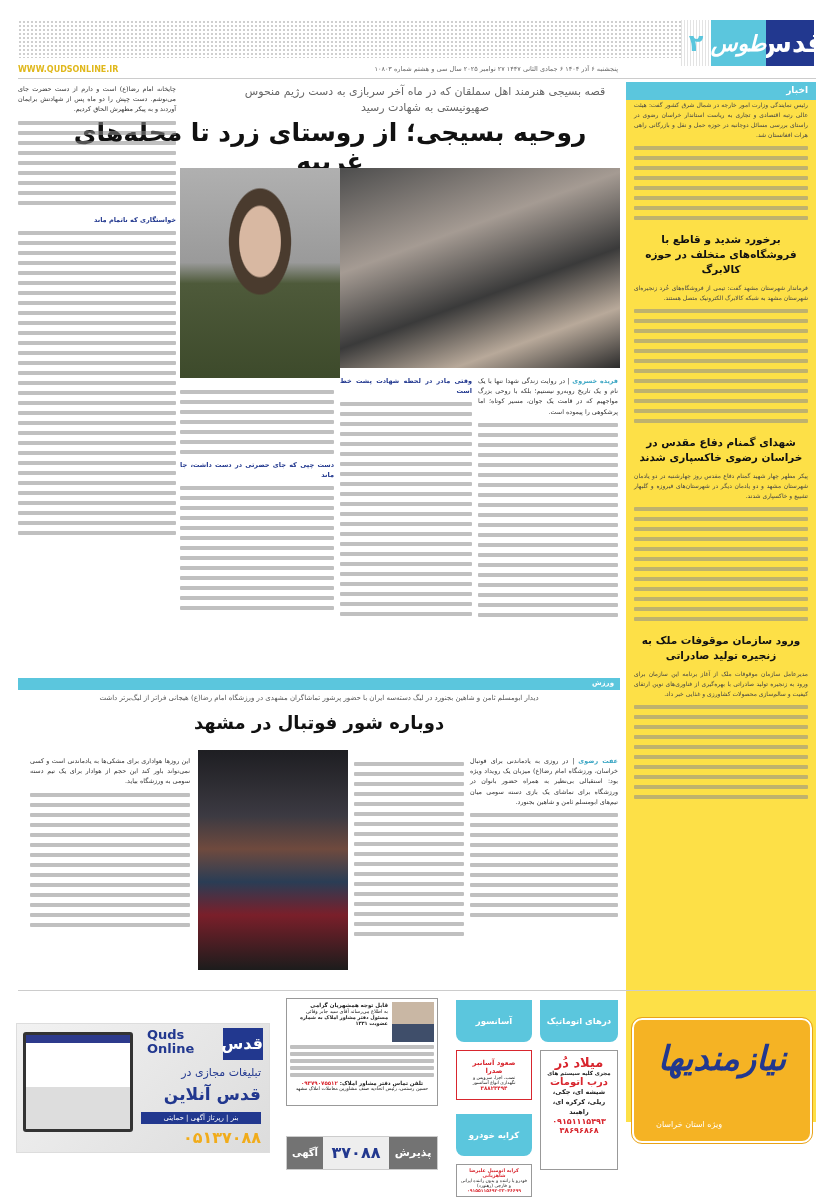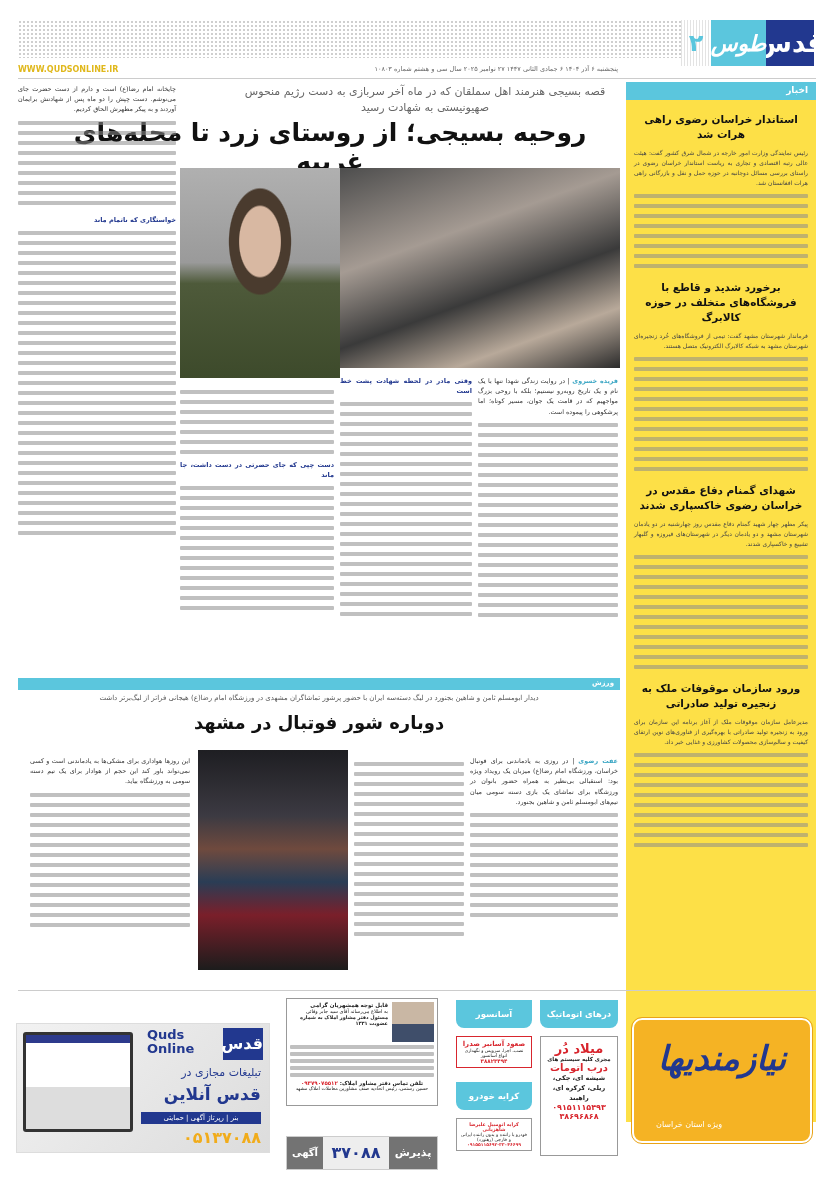--- a/index.html
+++ b/index.html
@@ -22,21 +22,21 @@
 .headline{top:118px;left:40px;width:580px;text-align:center;font-size:25px;font-weight:bold;color:#111}
 .photo-main{top:168px;left:340px;width:280px;height:200px;background:linear-gradient(160deg,#4d4d4d,#a59b93 35%,#3a3a3a 60%,#b8a99a 80%,#2b2b2b)}
 .photo-portrait{top:168px;left:180px;width:160px;height:210px;background:radial-gradient(ellipse at 50% 35%,#d8b8a2 0 18%,#4a3b2e 19% 27%,transparent 28%),linear-gradient(180deg,#b0b0b0 0%,#9a9a9a 45%,#4e5a3a 55%,#3d4a2b 100%)}
 .author{color:#3ba6c4;font-weight:bold}
 .sub{color:#22388f;font-weight:bold;font-size:6.5px}
 .sports-bar{top:678px;left:18px;width:602px;height:12px;background:#5bc6dd;color:#fff;font-size:7px;padding:1px 6px;font-weight:bold}
 .sports-kicker{top:694px;left:18px;width:602px;text-align:center;font-size:7px;color:#555}
 .sports-head{top:712px;left:18px;width:602px;text-align:center;font-size:18px;font-weight:bold;color:#111}
 .photo-sports{top:750px;left:198px;width:150px;height:220px;background:linear-gradient(180deg,#1e1e22 0%,#3c3a42 30%,#6f4a3e 45%,#2a3d55 60%,#7a1f2a 75%,#1c1c1c 100%)}
 .ad-box{position:absolute;border:1px solid #999;background:#fff}
-.ad-head{background:#5bc6dd;color:#fff;text-align:center;font-size:8.5px;font-weight:bold;padding:9px 0;border-radius:0 0 8px 8px}
+.ad-head{background:#5bc6dd;color:#fff;text-align:center;font-size:8.5px;font-weight:bold;padding:16px 0;border-radius:0 0 8px 8px}
 .red{color:#d8262e;font-weight:bold}
 .orange{background:#737373}
 </style>
 </head>
 <body>
 
 <div class="abs mast">
   <div class="logo-quds">قدس</div>
   <div class="logo-toos">طوس</div>
   <div class="pagenum">۲</div>
@@ -44,21 +44,20 @@
 <div class="abs dots" style="top:20px;left:18px;width:665px;height:38px"></div>
 <div class="abs dateline">
   <span>پنجشنبه ۶ آذر ۱۴۰۴  ۶ جمادی الثانی ۱۴۴۷  ۲۷ نوامبر ۲۰۲۵  سال سی و هشتم  شماره ۱۰۸۰۳</span>
   <span class="site">WWW.QUDSONLINE.IR</span>
 </div>
 <div class="abs" style="top:78px;left:18px;width:798px;height:1px;background:#ccc"></div>
 
 <div class="abs sidebar">
   <div class="side-head">اخبار</div>
   <div>
-    <div class="side-title">استاندار خراسان رضوی راهی هرات شد</div>
     <div class="side-body">رئیس نمایندگی وزارت امور خارجه در شمال شرق کشور گفت: هیئت عالی رتبه اقتصادی و تجاری به ریاست استاندار خراسان رضوی در راستای بررسی مسائل دوجانبه در حوزه حمل و نقل و بازرگانی راهی هرات افغانستان شد.</div>
     <div class="side-body">
         <span class="body-line"></span>
         <span class="body-line"></span>
         <span class="body-line"></span>
         <span class="body-line"></span>
         <span class="body-line"></span>
         <span class="body-line"></span>
         <span class="body-line"></span>
         <span class="body-line"></span>
@@ -245,21 +244,21 @@
 </div>
 
 <div class="abs" style="top:1136px;left:286px;width:152px;height:34px;display:flex;border:1px solid #ccc">
   <div class="orange" style="width:48px;color:#fff;font-size:11px;font-weight:bold;text-align:center;line-height:32px">پذیرش</div>
   <div style="flex:1;color:#22388f;font-size:16px;font-weight:bold;text-align:center;line-height:32px;background:#eee">۳۷۰۸۸</div>
   <div class="orange" style="width:36px;color:#fff;font-size:10px;font-weight:bold;text-align:center;line-height:32px">آگهی</div>
 </div>
 
 <div class="abs" style="top:1000px;left:456px;width:76px">
   <div class="ad-head">آسانسور</div>
-  <div class="ad-box" style="position:relative;margin-top:8px;padding:3px;text-align:center;border-color:#d8262e">
+  <div class="ad-box" style="position:relative;margin-top:8px;padding:8px;text-align:center;border-color:#d8262e">
     <div class="red" style="font-size:7px">صعود آسانبر صدرا</div>
     <div style="font-size:4.5px">نصب، اجرا، سرویس و نگهداری انواع آسانسور</div>
     <div class="red" style="font-size:5.5px">۳۸۸۲۳۴۹۴</div>
   </div>
   <div class="ad-head" style="margin-top:14px">کرایه خودرو</div>
   <div class="ad-box" style="position:relative;margin-top:8px;padding:3px;text-align:center">
     <div class="red" style="font-size:4.8px">کرایه اتومبیل علیرضا شاهزیانی</div>
     <div style="font-size:4.5px">خودرو با راننده و بدون راننده ایرانی و خارجی (رهنورد)</div>
     <div class="red" style="font-size:4.5px">۰۹۱۵۵۱۱۵۶۹۲-۳۳۰۴۶۶۹۹</div>
   </div>

